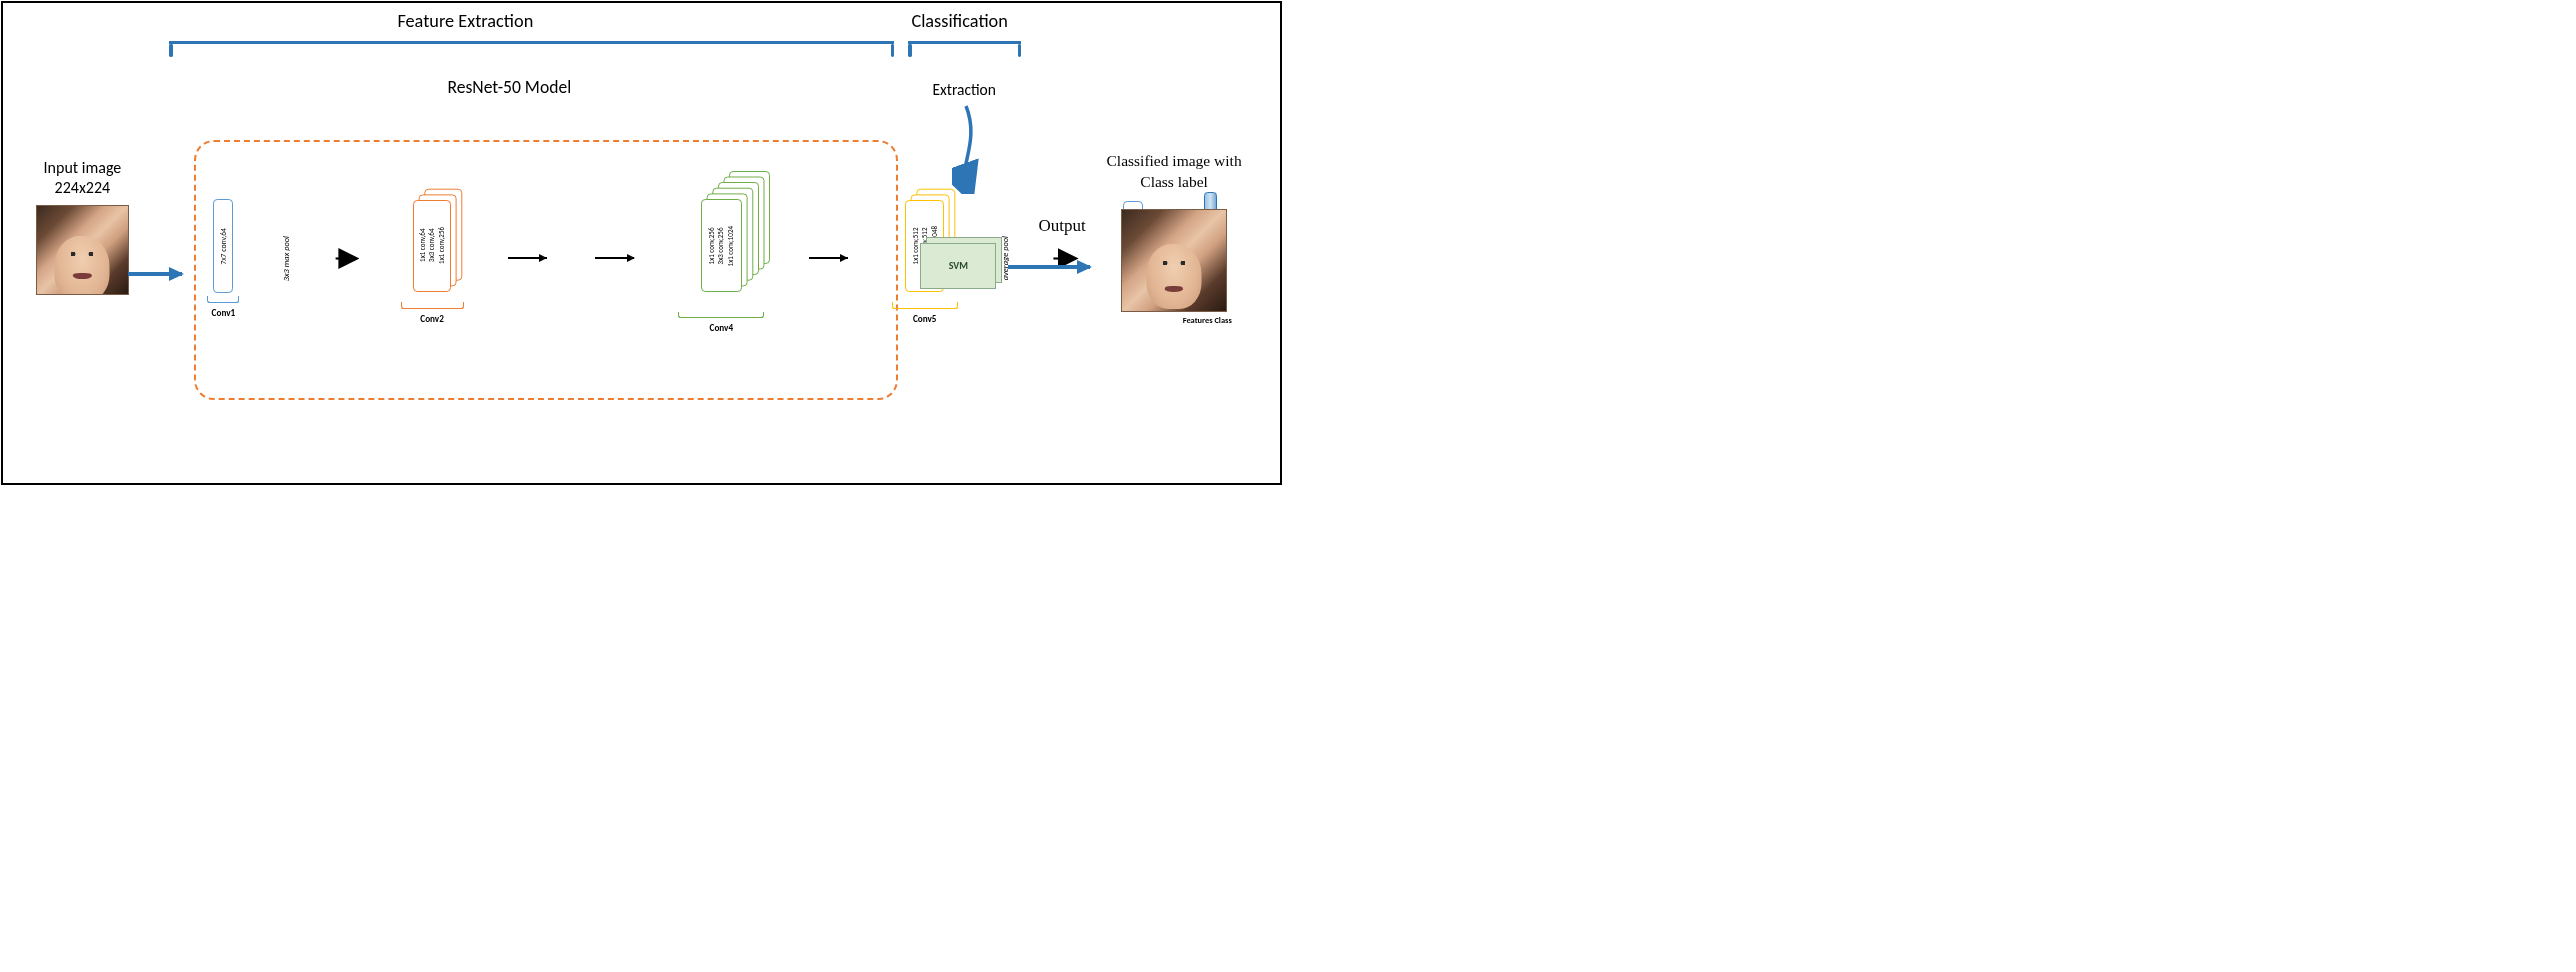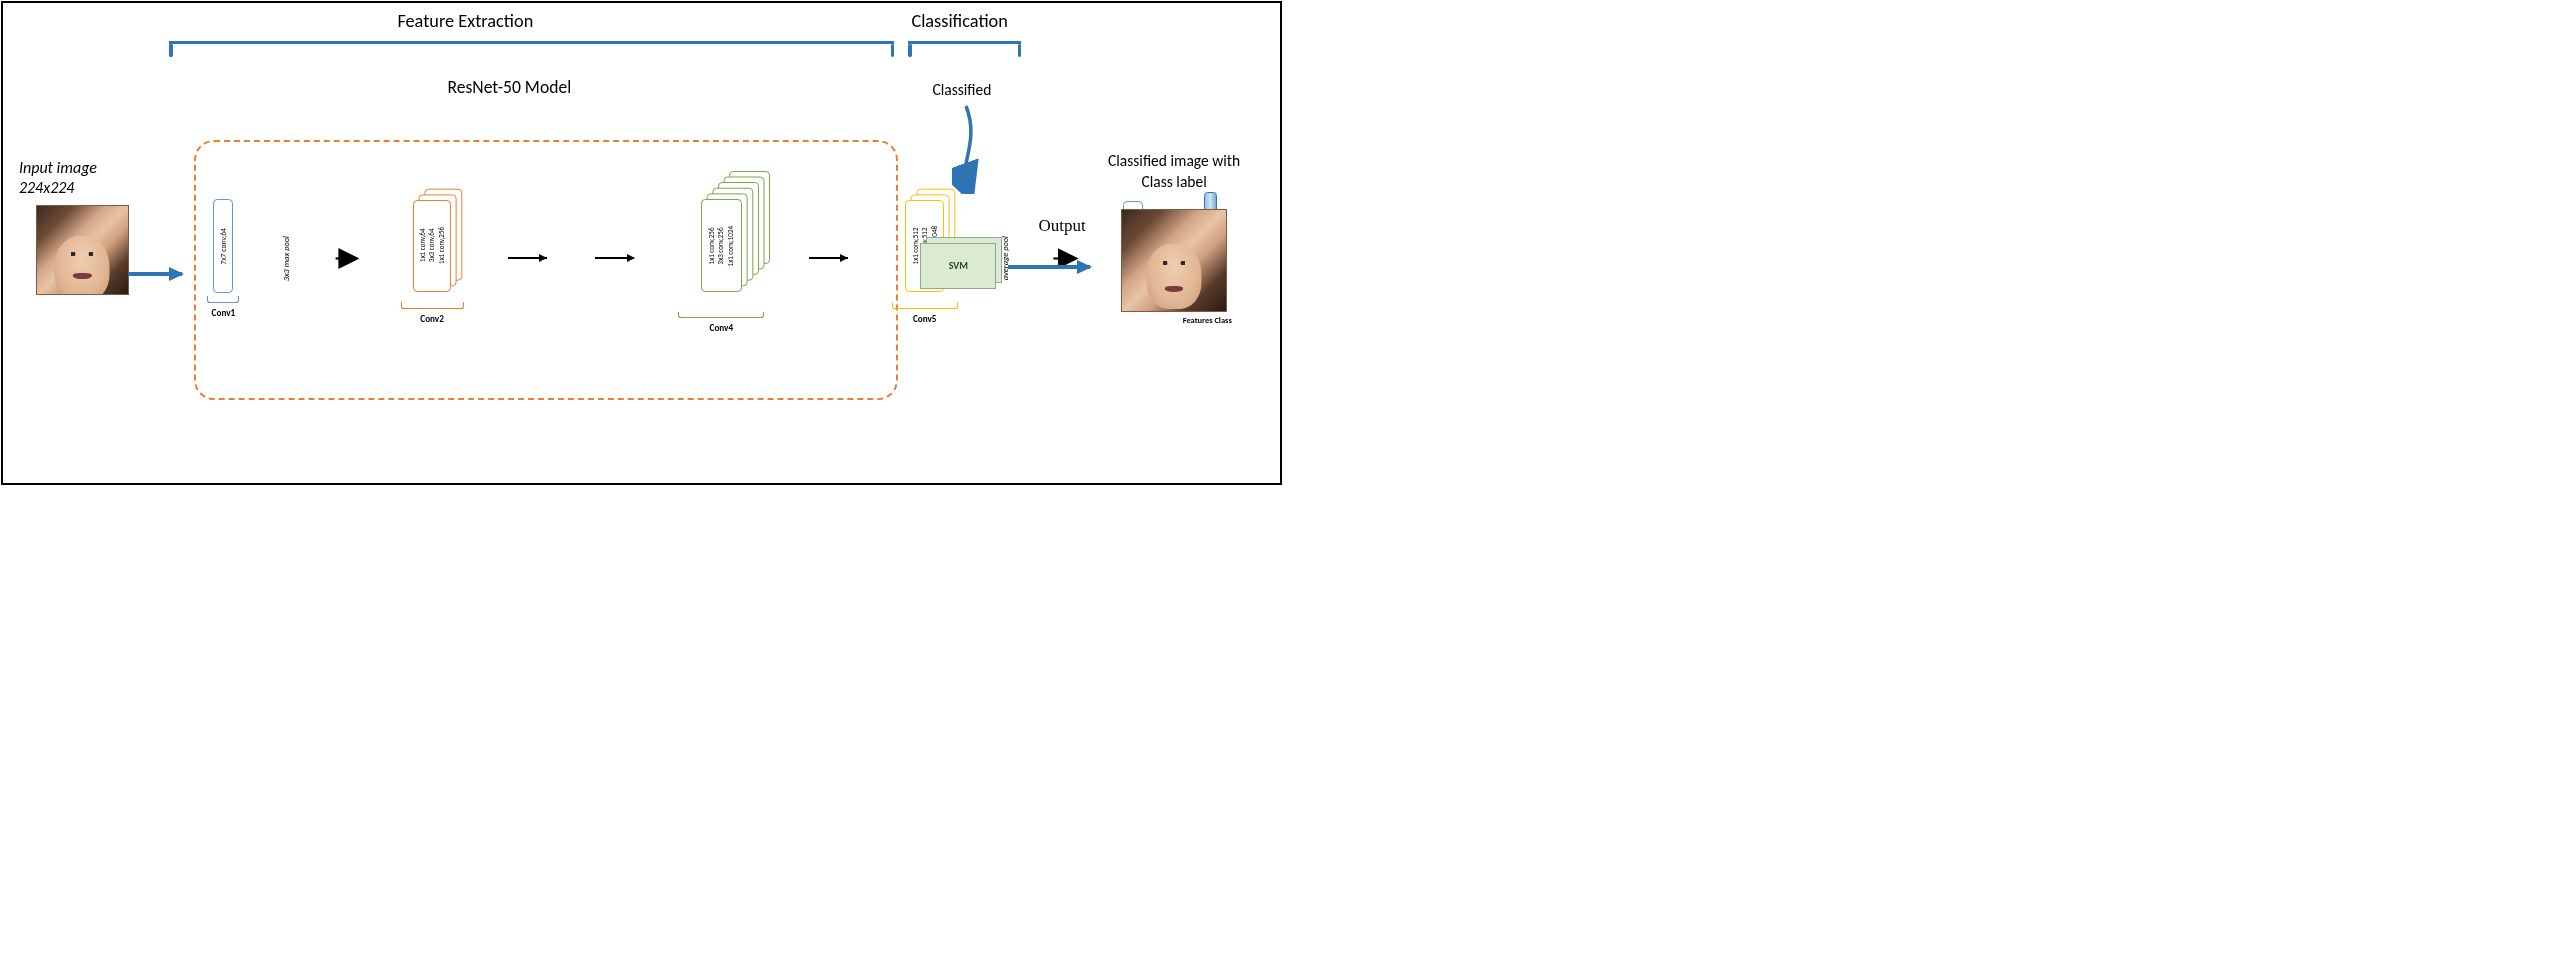--- a/index.html
+++ b/index.html
@@ -51,22 +51,21 @@
     position: absolute;
     font-size: 15.5px;
     color: #000;
   }
   
   .input-section {
     position: absolute;
     left: 15.5px;
     top: 155px;
     width: 127px;
-    text-align: left;
-    font-style: italic;
+    text-align: center;
   }
   .input-section .toplabel {
     font-size: 16px;
     line-height: 1.25;
     margin-bottom: 7px;
   }
   .faceimg {
     width: 93px;
     height: 90px;
     margin: 4.2px auto 0;
@@ -110,20 +109,21 @@
     position: absolute;
     right: 18.3px;
     top: 148px;
     width: 176px;
     text-align: center;
   }
   .output-section .toplabel {
     font-size: 15.5px;
     line-height: 1.3;
     margin-bottom: 17px;
+    font-family: Liberation Serif, serif;
   }
   
   .resnet-box {
     position: absolute;
     left: 191px;
     top: 137px;
     width: 704px;
     height: 260px;
     border: 2.8px dashed #ed7d31;
     border-radius: 20px;
@@ -334,21 +334,21 @@
 
 <div class="outer-frame">
 
   <div class="fe-label" style="left:394px; top:7px;">Feature Extraction</div>
   <div class="cls-label" style="left:908px; top:7px;">Classification</div>
 
   <div class="bracket-top" style="left:166px; top:38px; width:725px;"></div>
   <div class="bracket-top" style="left:905px; top:38px; width:113px;"></div>
 
   <div class="model-title" style="left:444px; top:73px;">ResNet-50 Model</div>
-  <div class="classifier-lbl" style="left:929px; top:77px;">Classified</div>
+  <div class="classifier-lbl" style="left:929px; top:77px;">Extraction</div>
 
   <svg class="classifier-arrow" style="left:949px; top:99px;" width="28" height="92" viewBox="0 0 40 130">
     <defs>
       <marker id="ah-blue" markerWidth="12" markerHeight="12" refX="6" refY="6" orient="auto">
         <path d="M0,0 L12,6 L0,12 z" fill="#2e75b6"></path>
       </marker>
     </defs>
     <path d="M20,5 C40,55 10,90 20,118" stroke="#2e75b6" stroke-width="5" fill="none" marker-end="url(#ah-blue)"></path>
   </svg>
 

